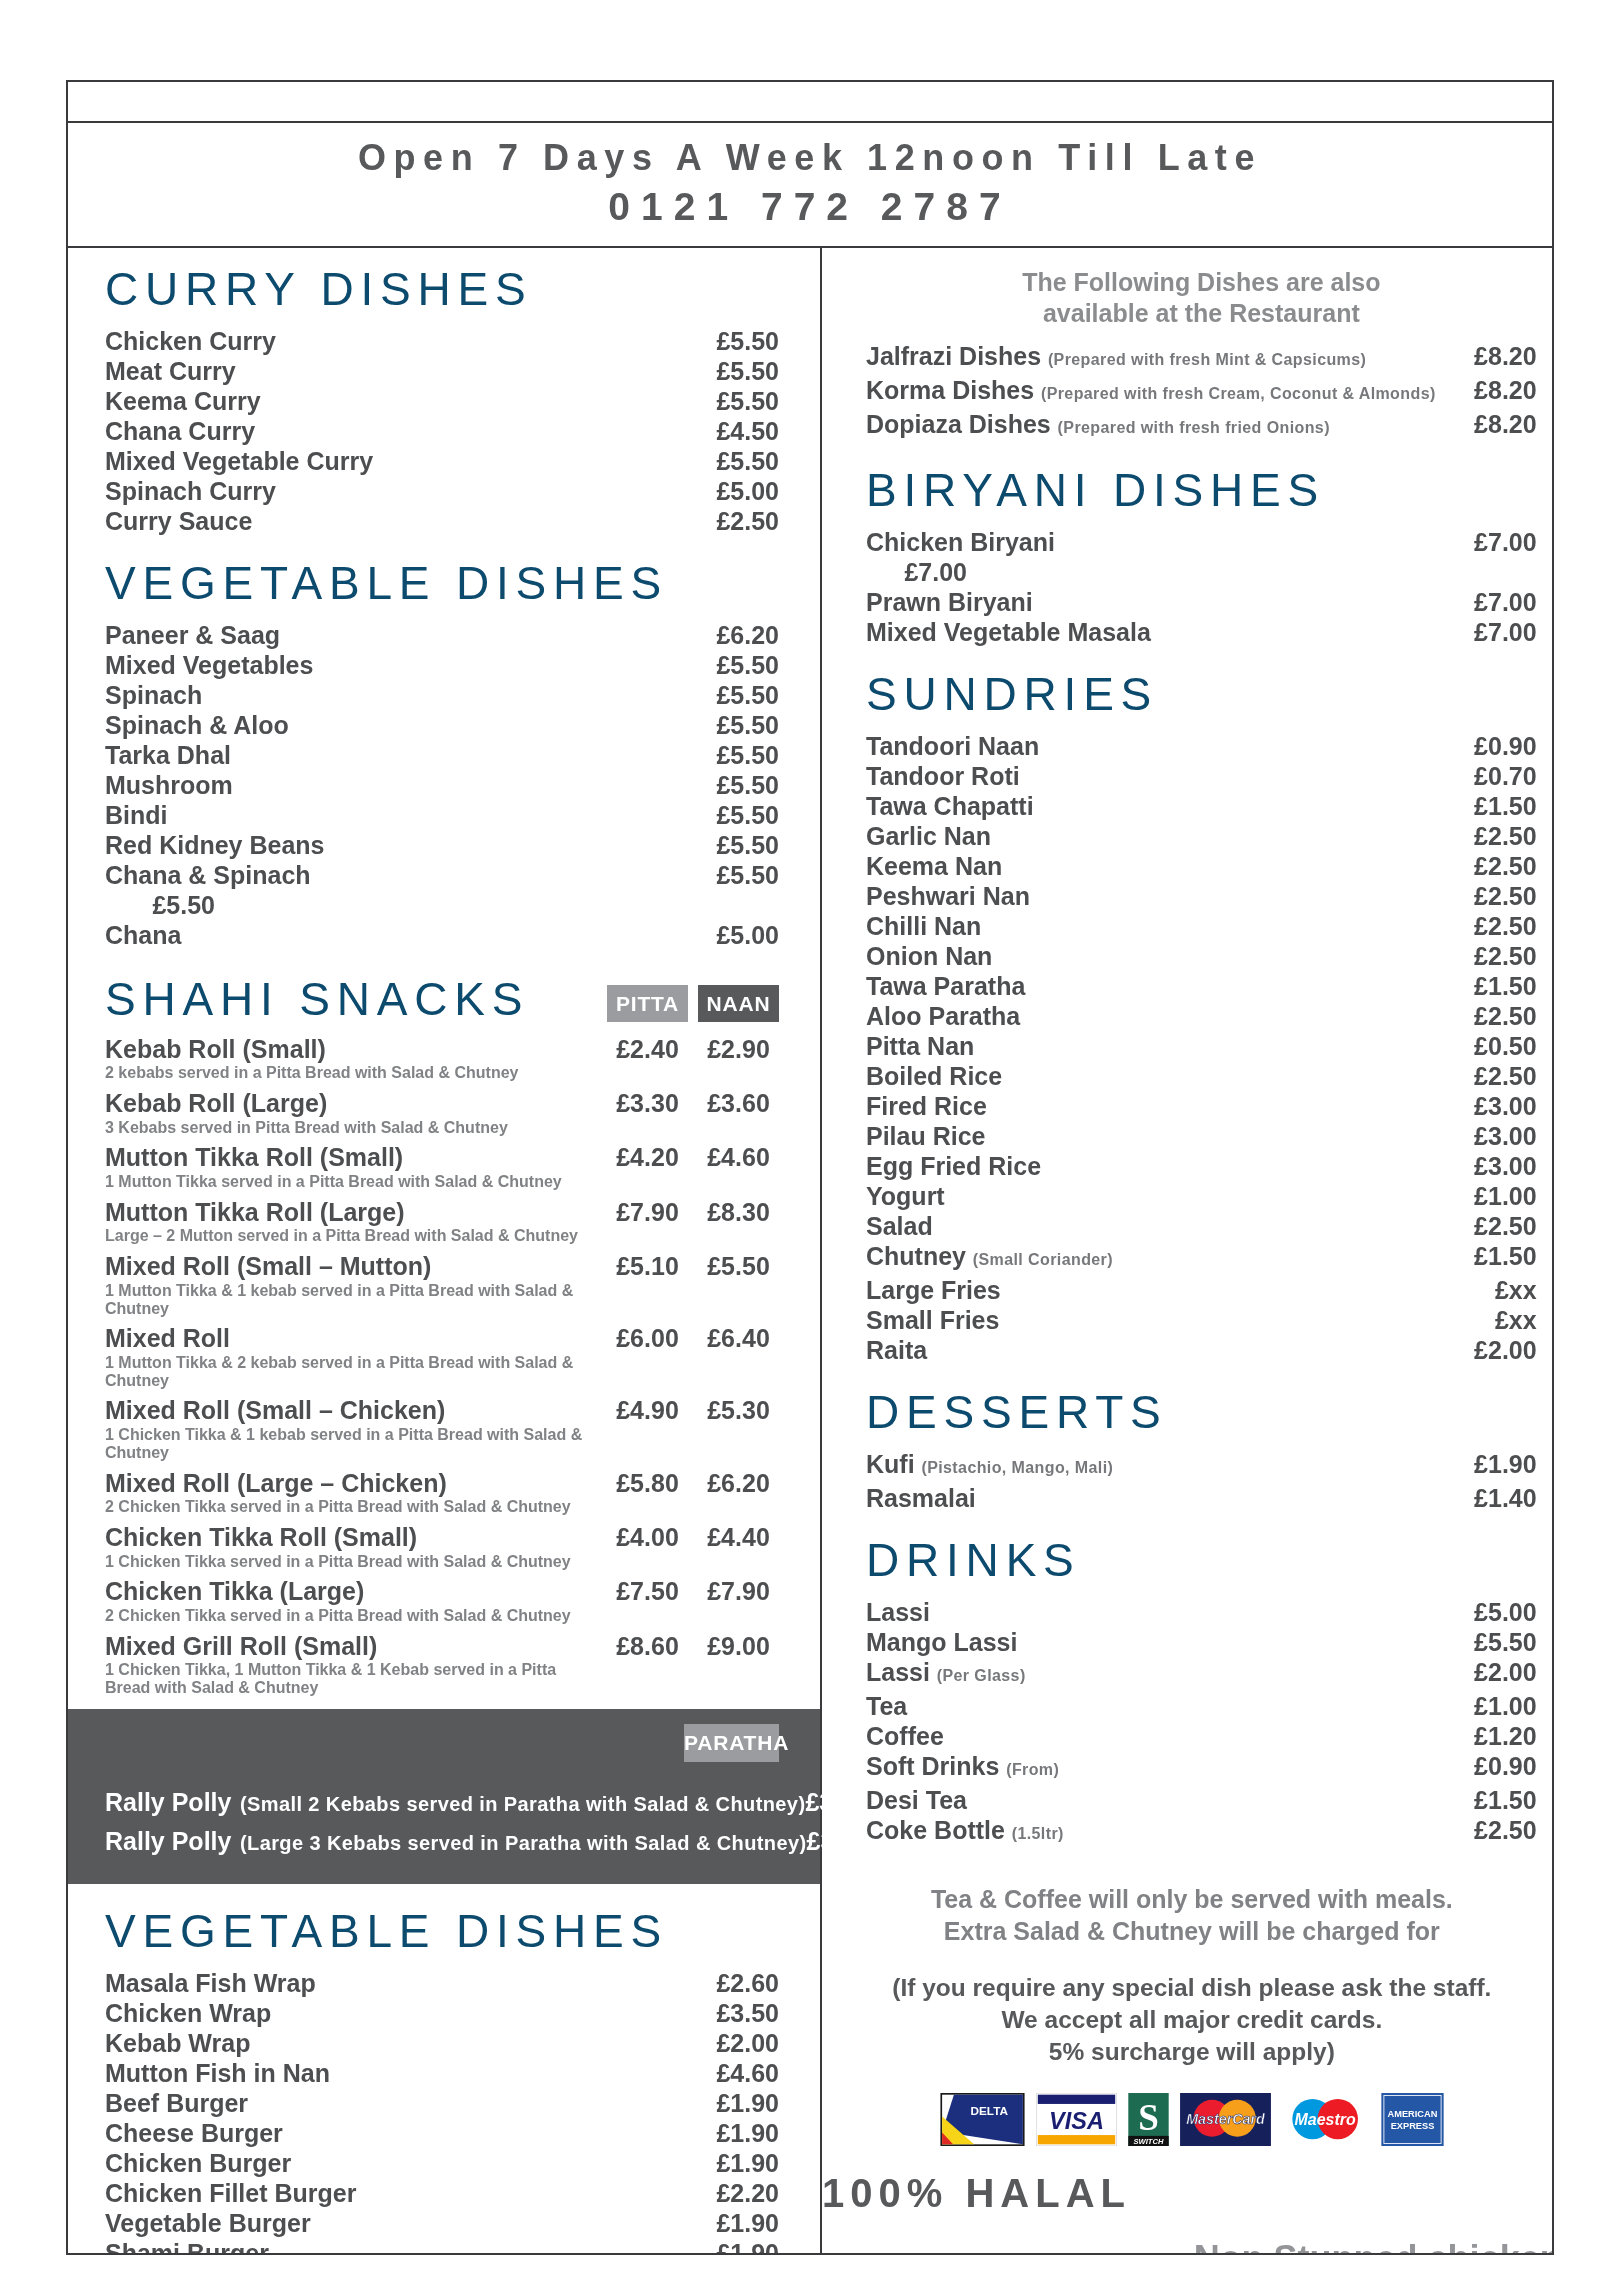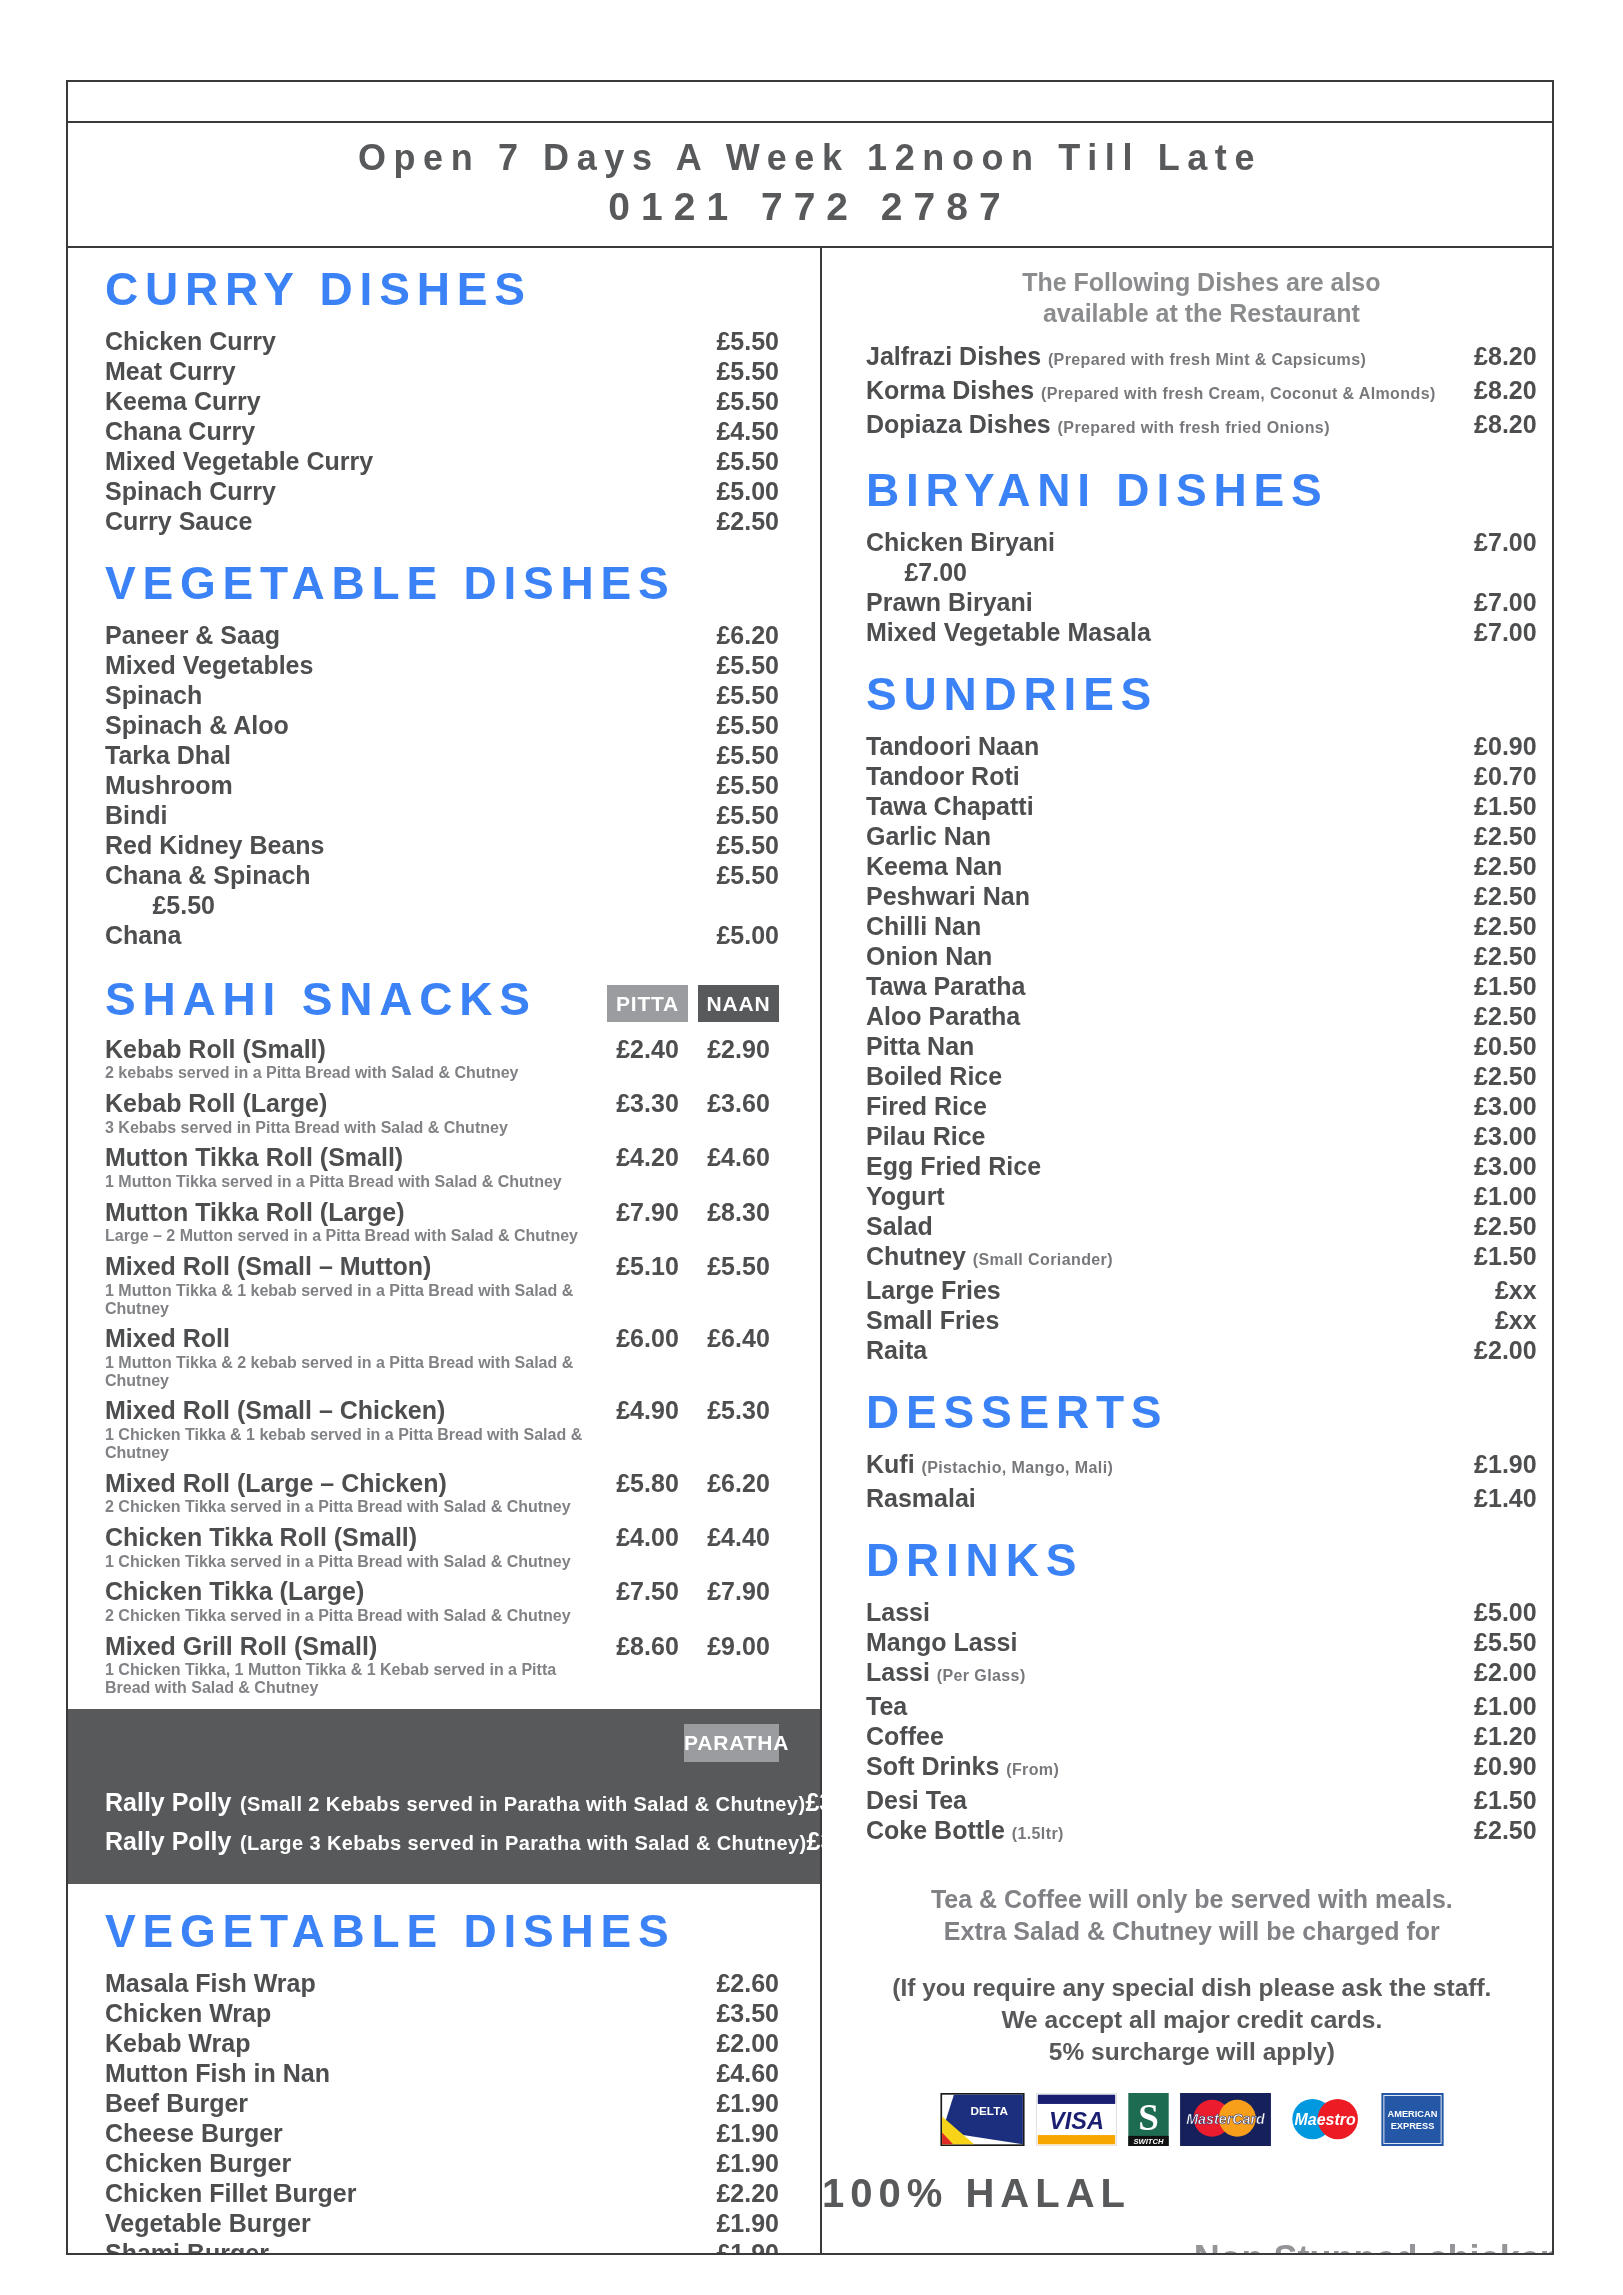--- a/index.html
+++ b/index.html
@@ -21,21 +21,21 @@
   .phone-line { font-size:39px; font-weight:bold; letter-spacing:11px; margin-top:6.8px; }
 
   .columns { flex:1; display:flex; overflow:hidden; }
   .col-left  { width:754px; border-right:2.5px solid #3a3a3c; }
   .col-right { flex:1; padding-bottom:8.5px; }
 
   .sec { padding:0 41px 0 37px; }
   .col-right .sec { padding:0 25px 0 44px; }
 
   .section-title {
-    font-size:46px; font-weight:bold; color:#3b82f6; letter-spacing:6.8px;
+    font-size:46px; font-weight:normal; color:#0c4a6e; letter-spacing:6.8px;
     margin:20px 0 10px; white-space:nowrap;
   }
   .col-left .sec:first-child .section-title { margin-top:13.5px; }
 
   .row { display:flex; align-items:baseline; line-height:30px; font-size:25px; font-weight:bold; color:#4d4e50; }
   .rname { flex:1; white-space:nowrap; }
   .rprice { width:110px; text-align:right; }
   .col-right .rprice { width:101px; }
   .inote { font-size:16px; font-weight:bold; color:#77787b; margin-left:6.8px; letter-spacing:0.4px; }
 

